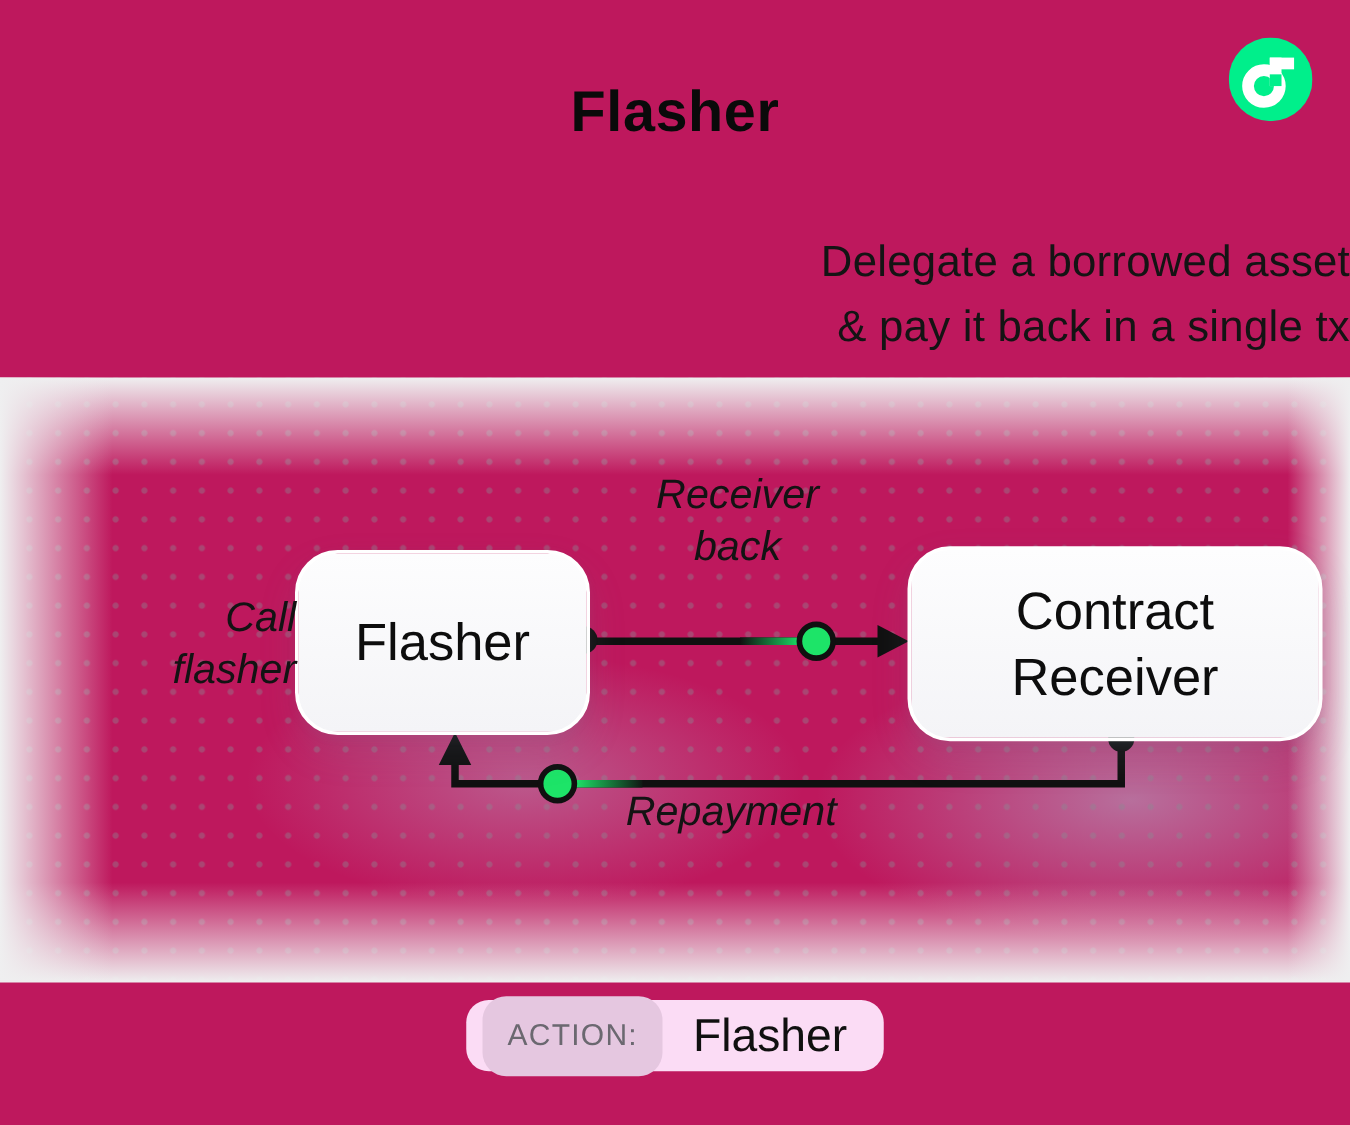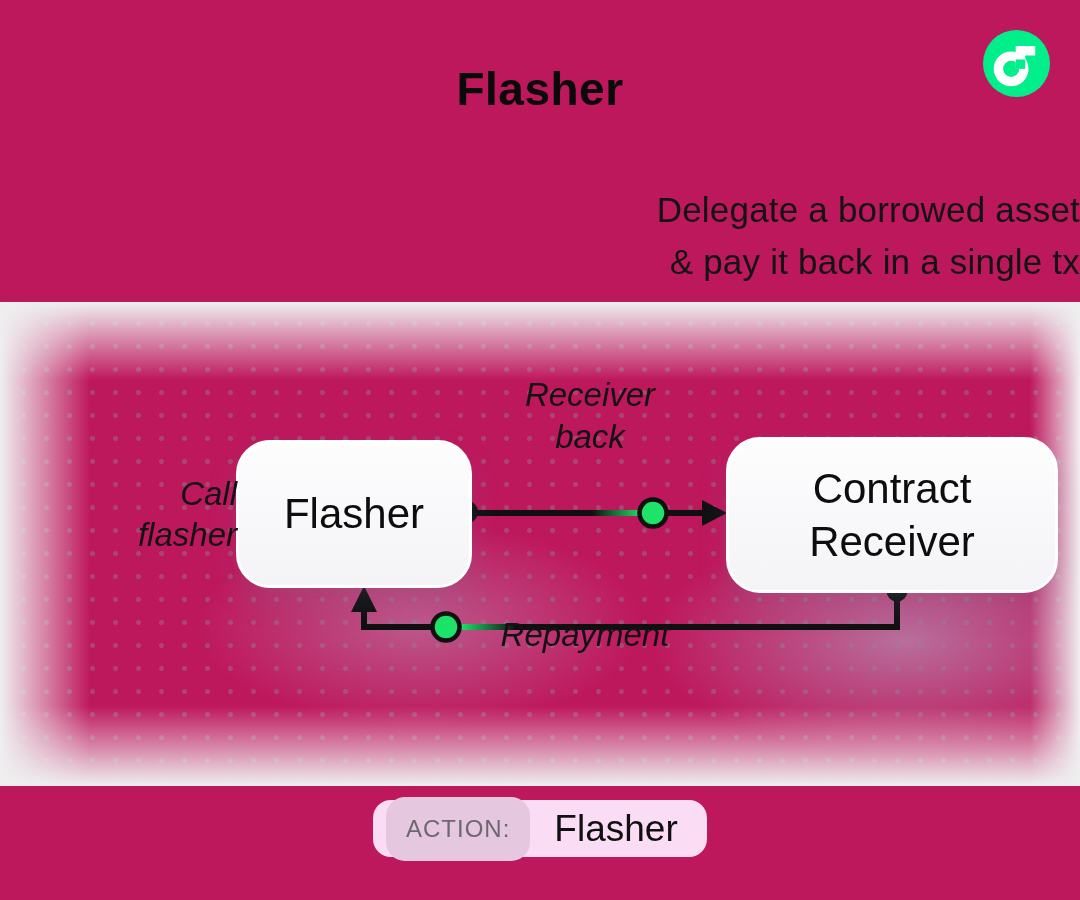--- a/index.html
+++ b/index.html
@@ -48,21 +48,21 @@
   .node.receiver{left:726px;top:437px;width:326px;height:150px;line-height:53px;}
 
   .svg-layer{position:absolute;left:0;top:0;width:1080px;height:900px;pointer-events:none;}
 
   .lbl{
     position:absolute;font-style:italic;font-size:33px;color:#131313;
     text-align:center;line-height:42px;
   }
   .lbl.delegate{left:460px;width:260px;top:374px;}
   .lbl.call{left:37px;width:200px;top:473px;line-height:41px;text-align:right;}
-  .lbl.repay{left:465px;width:240px;top:614px;}
+  .lbl.repay{left:465px;width:240px;top:628px;}
 
   .action-pill{
     position:absolute;left:373px;top:800px;width:334px;height:57px;
     background:#fbdcf5;border-radius:18px;
     display:flex;align-items:center;padding:0;box-sizing:border-box;
   }
   .action-badge{
     margin-left:13px;height:38px;border-radius:19px;background:#e5c7e0;
     display:flex;align-items:center;padding:13px 20px;
     font-size:24px;letter-spacing:1px;color:#6b6870;

